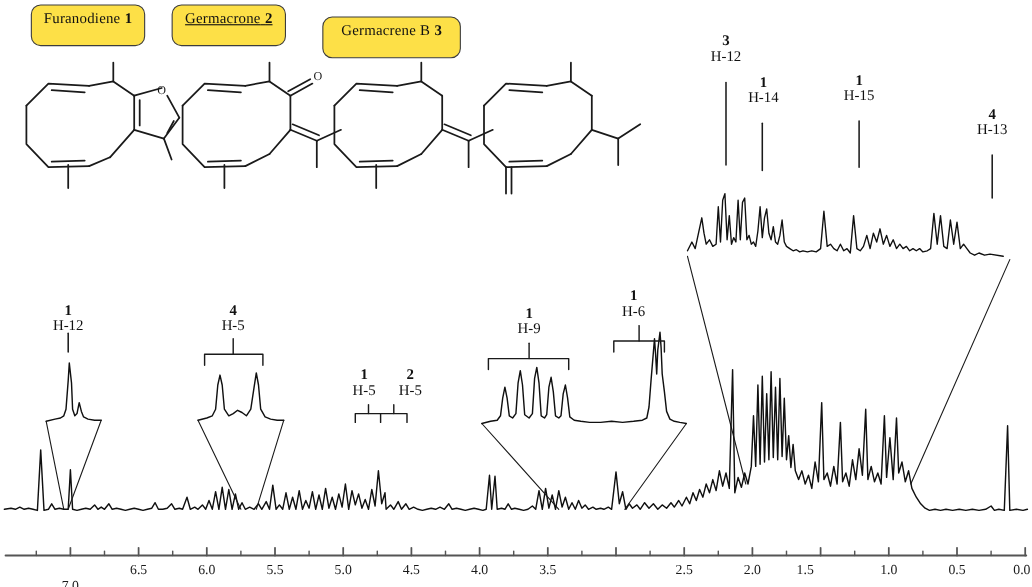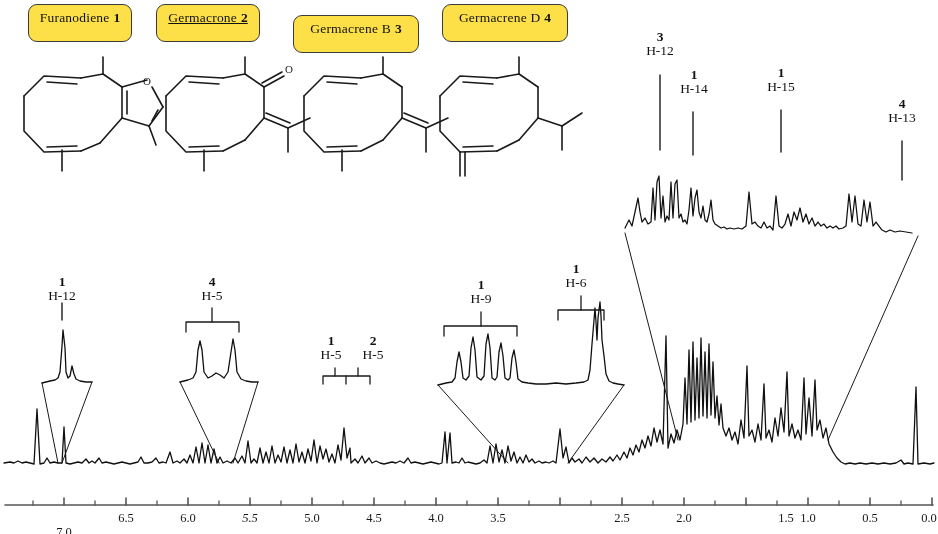--- a/index.html
+++ b/index.html
@@ -44,24 +44,20 @@
     <span class="cap-name">Furanodiene</span>
     <span class="cap-num">1</span>
   </div>
   <div class="cap-box" style="left:156px;top:4px;width:104px;height:38px;text-decoration:underline;">
     <span class="cap-name">Germacrone</span>
     <span class="cap-num">2</span>
   </div>
   <div class="cap-box" style="left:293px;top:4px;width:126px;height:38px;margin-top:11px;">
     <span class="cap-name">Germacrene  B</span>
     <span class="cap-num">3</span>
-  </div>
-  <div class="cap-box" style="left:442px;top:4px;width:126px;height:38px;">
-    <span class="cap-name">Germacrene  D</span>
-    <span class="cap-num">4</span>
   </div>
 
   <svg width="938" height="534" style="position:absolute;left:0;top:0;pointer-events:none;">
     <g stroke="#1a1a1a" fill="none" stroke-width="1.6" stroke-linecap="round" stroke-linejoin="round">
 
       <g>
         <path d="M24,96 L24,131 L44,152 L81,151"></path>
         <path d="M24,96 L44,76 L81,78"></path>
         <path d="M47,82 L77,84"></path>
         <path d="M81,78 L103,74 L122,87"></path>
@@ -361,26 +357,26 @@
     <span class="hyd">H-9</span>
   </div>
   <div class="ann" style="left:576px;top:262px;transform:translateX(-50%);">
     <span class="num">1</span>
     <span class="hyd">H-6</span>
   </div>
 
   <div class="axis-lbl" style="left:64px;top:511px;transform:translateX(-50%);margin-top:14px;">7.0</div>
   <div class="axis-lbl" style="left:126px;top:511px;transform:translateX(-50%);">6.5</div>
   <div class="axis-lbl" style="left:188px;top:511px;transform:translateX(-50%);">6.0</div>
-  <div class="axis-lbl" style="left:250px;top:511px;transform:translateX(-50%);font-style:italic;">5.5</div>
+  <div class="axis-lbl" style="left:250px;top:511px;transform:translateX(-50%);">5.5</div>
   <div class="axis-lbl" style="left:312px;top:511px;transform:translateX(-50%);">5.0</div>
   <div class="axis-lbl" style="left:374px;top:511px;transform:translateX(-50%);">4.5</div>
   <div class="axis-lbl" style="left:436px;top:511px;transform:translateX(-50%);">4.0</div>
   <div class="axis-lbl" style="left:498px;top:511px;transform:translateX(-50%);">3.5</div>
   <div class="axis-lbl" style="left:560px;top:511px;transform:translateX(-50%);margin-top:27px;">3.0</div>
   <div class="axis-lbl" style="left:622px;top:511px;transform:translateX(-50%);">2.5</div>
   <div class="axis-lbl" style="left:684px;top:511px;transform:translateX(-50%);">2.0</div>
-  <div class="axis-lbl" style="left:786px;top:511px;transform:translateX(-50%);text-align:center;">1.5</div>
+  <div class="axis-lbl" style="left:732px;top:511px;transform:translateX(-50%);text-align:center;">1.5</div>
   <div class="axis-lbl" style="left:808px;top:511px;transform:translateX(-50%);">1.0</div>
   <div class="axis-lbl" style="left:870px;top:511px;transform:translateX(-50%);">0.5</div>
   <div class="axis-lbl" style="left:929px;top:511px;transform:translateX(-50%);">0.0</div>
 
 </div>
 
 </body></html>

